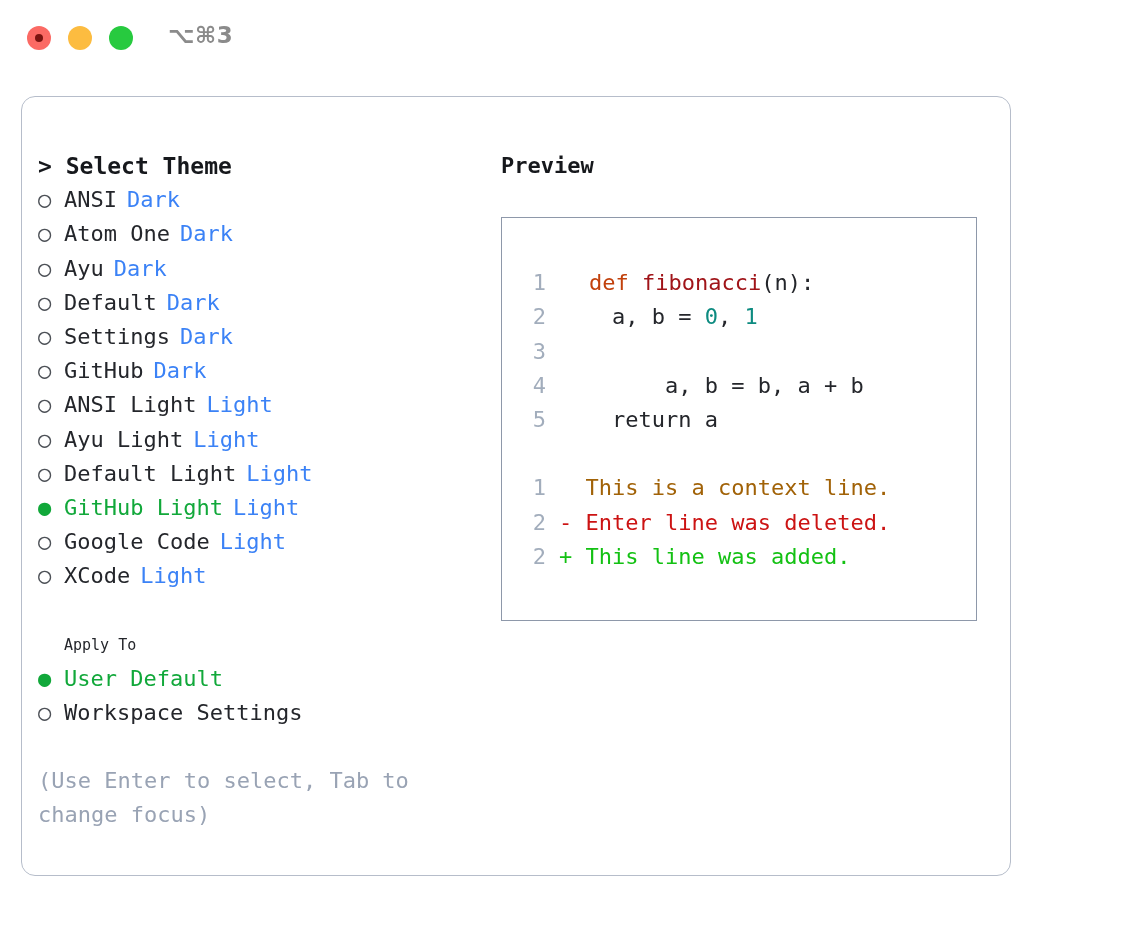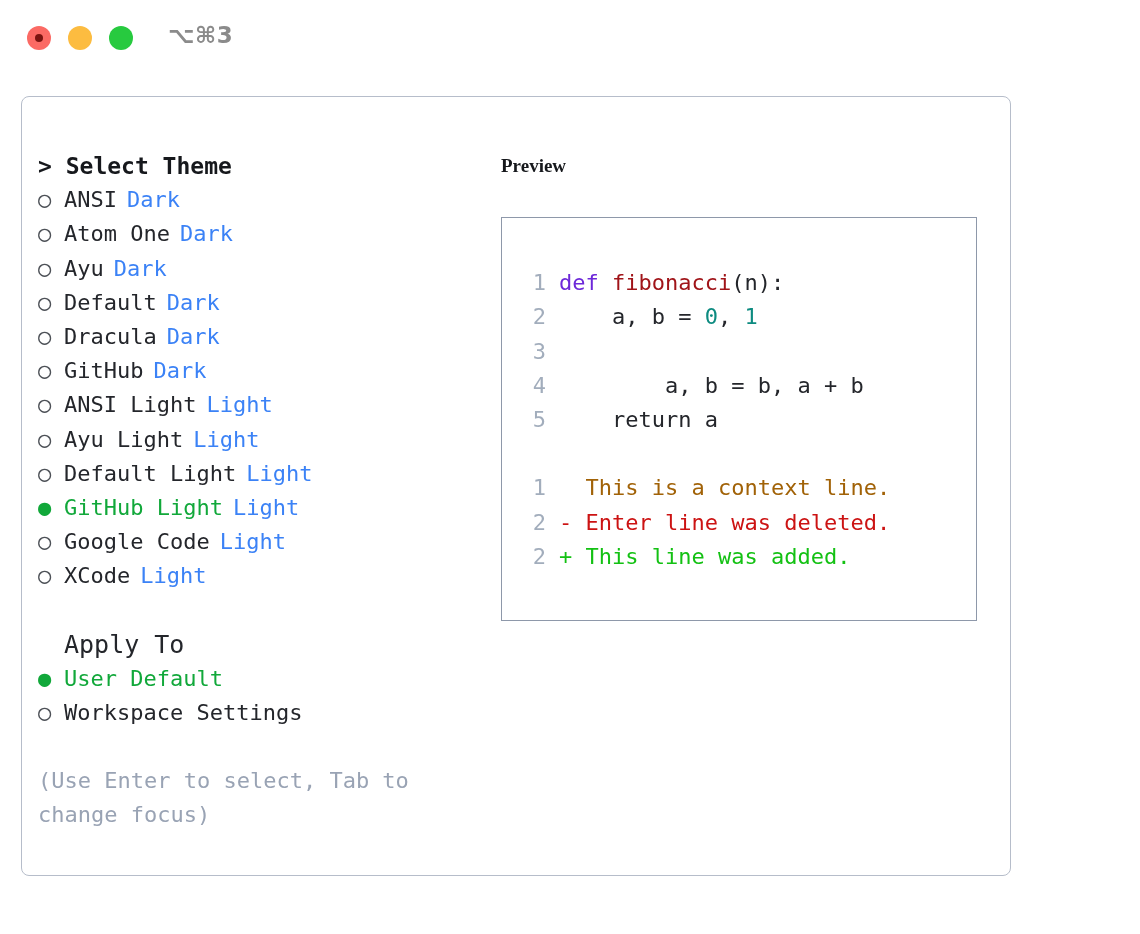--- a/index.html
+++ b/index.html
@@ -69,21 +69,21 @@
   }
 
   
   .panel {
     position: absolute;
     left: 21px;
     top: 96px;
     width: 990px;
     height: 780px;
     border: 1.6px solid #b6bdca;
-    border-radius: 8px;
+    border-radius: 14px;
     background: #ffffff;
     box-sizing: border-box;
   }
 
   .cols {
     position: absolute;
     left: 0; top: 0;
     width: 100%;
     height: 100%;
   }
@@ -120,21 +120,21 @@
   }
   .opt.sel .bullet { color: #11a83a; }
   .opt-label { color: #24262b; }
   .opt.sel .opt-label { color: #11a83a; }
   .opt-tag {
     color: #3b82f6;
     margin-left: 10px;
   }
 
   .apply-head {
-    font-size: 25px;
+    font-size: 15px;
     color: #24262b;
     line-height: 34.2px;
     padding-left: 26px;
     white-space: pre;
   }
 
   .spacer-sm { height: 34px; }
 
   .hint {
     margin-top: 34px;
@@ -146,26 +146,25 @@
   }
 
   
   .right {
     position: absolute;
     left: 479px;
     top: 52px;
     width: 490px;
   }
   .preview-head {
-    font-size: 19px;
+    font-size: 22px;
     font-weight: 700;
     color: #16181c;
     line-height: 34.2px;
     white-space: pre;
-    font-family: Liberation Serif, serif;
   }
   .codebox {
     margin-top: 34px;
     width: 476px;
     height: 404px;
     border: 1.6px solid #8e98aa;
     box-sizing: border-box;
     background: #ffffff;
     position: relative;
   }
@@ -184,21 +183,21 @@
   }
   .lnum {
     display: inline-block;
     width: 26px;
     flex: 0 0 26px;
     text-align: right;
     color: #a2adbc;
     margin-right: 13px;
   }
 
-  .tok-kw   { color: #6d28d9; }
+  .tok-kw   { color: #c2410c; margin-left: 30px; }
   .tok-fn   { color: #a01419; }
   .tok-num  { color: #0d8b80; }
   .tok-call { color: #1f8dbe; }
   .tok-plain{ color: #24262b; }
 
   .gap-line { height: 34.2px; }
 
   .d-ctx { color: #a16207; }
   .d-del { color: #cc1313; }
   .d-add { color: #13c113; }
@@ -222,21 +221,21 @@
 
       <div class="left">
 
         <div class="section-head">&gt; Select Theme</div>
 
         <div id="theme-list">
             <div class="opt"><span class="bullet">○</span><span class="opt-label">ANSI</span><span class="opt-tag">Dark</span></div>
             <div class="opt"><span class="bullet">○</span><span class="opt-label">Atom One</span><span class="opt-tag">Dark</span></div>
             <div class="opt"><span class="bullet">○</span><span class="opt-label">Ayu</span><span class="opt-tag">Dark</span></div>
             <div class="opt"><span class="bullet">○</span><span class="opt-label">Default</span><span class="opt-tag">Dark</span></div>
-            <div class="opt"><span class="bullet">○</span><span class="opt-label">Dracula</span><span class="opt-tag">Dark</span></div>
+            <div class="opt"><span class="bullet">○</span><span class="opt-label">Settings</span><span class="opt-tag">Dark</span></div>
             <div class="opt"><span class="bullet">○</span><span class="opt-label">GitHub</span><span class="opt-tag">Dark</span></div>
             <div class="opt"><span class="bullet">○</span><span class="opt-label">ANSI Light</span><span class="opt-tag">Light</span></div>
             <div class="opt"><span class="bullet">○</span><span class="opt-label">Ayu Light</span><span class="opt-tag">Light</span></div>
             <div class="opt"><span class="bullet">○</span><span class="opt-label">Default Light</span><span class="opt-tag">Light</span></div>
             <div class="opt sel"><span class="bullet">●</span><span class="opt-label">GitHub Light</span><span class="opt-tag">Light</span></div>
             <div class="opt"><span class="bullet">○</span><span class="opt-label">Google Code</span><span class="opt-tag">Light</span></div>
             <div class="opt"><span class="bullet">○</span><span class="opt-label">XCode</span><span class="opt-tag">Light</span></div>
           </div>
 
         <div class="spacer-sm"></div>

